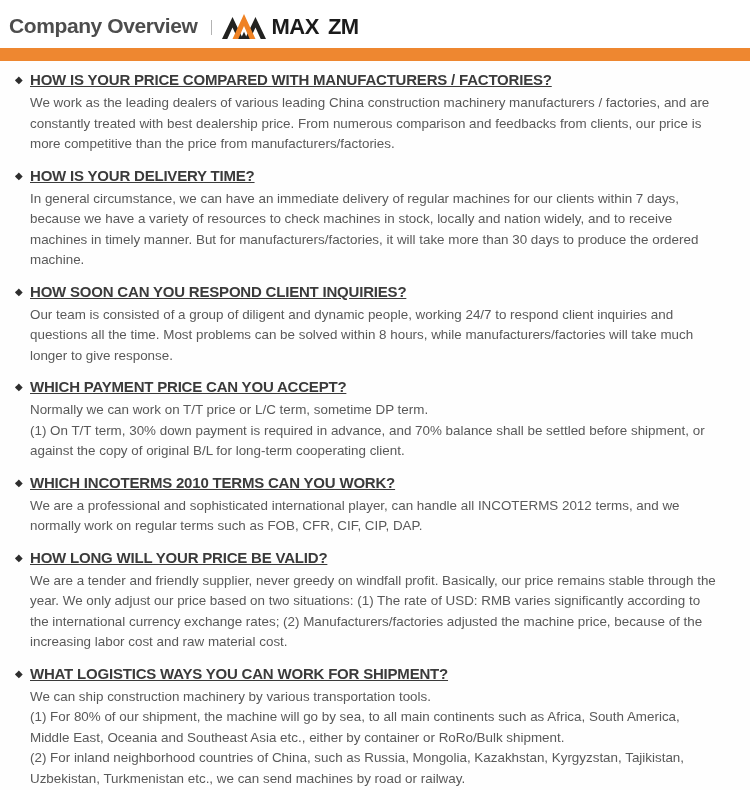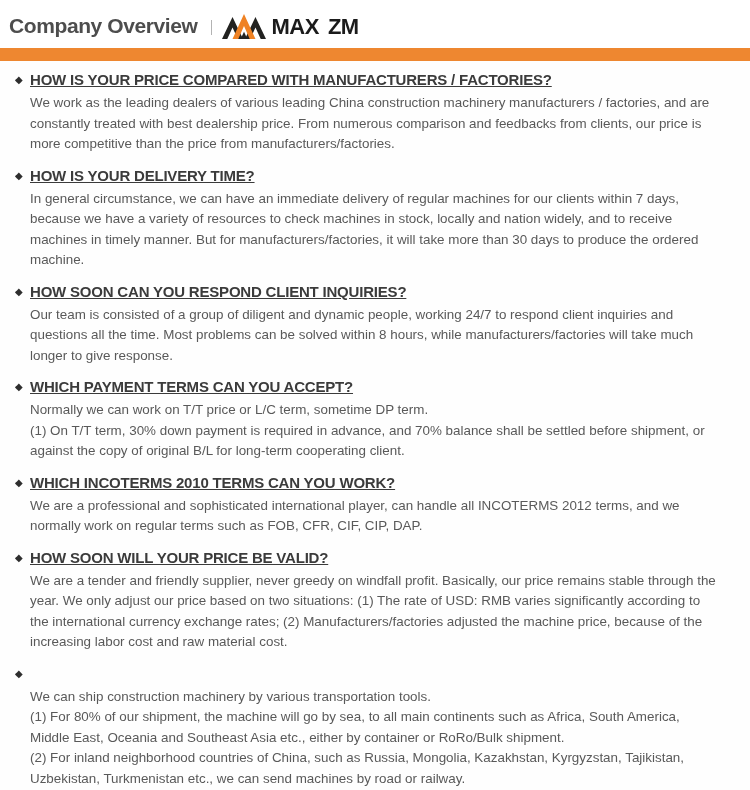--- a/index.html
+++ b/index.html
@@ -160,48 +160,49 @@
         <span class="bullet">◆</span>
         <h3 class="section-heading">HOW SOON CAN YOU RESPOND CLIENT INQUIRIES?</h3>
       </div>
       <div class="section-body">
           <p>Our team is consisted of a group of diligent and dynamic people, working 24/7 to respond client inquiries and questions all the time. Most problems can be solved within 8 hours, while manufacturers/factories will take much longer to give response.</p>
         </div>
     </section>
       <section class="faq-section">
       <div class="heading-row">
         <span class="bullet">◆</span>
-        <h3 class="section-heading">WHICH PAYMENT TERMS CAN YOU ACCEPT?</h3>
+        <h3 class="section-heading">WHICH PAYMENT PRICE CAN YOU ACCEPT?</h3>
       </div>
       <div class="section-body">
           <p>Normally we can work on T/T price or L/C term, sometime DP term.</p>
           <p>(1) On T/T term, 30% down payment is required in advance, and 70% balance shall be settled before shipment, or against the copy of original B/L for long-term cooperating client.</p>
         </div>
     </section>
       <section class="faq-section">
       <div class="heading-row">
         <span class="bullet">◆</span>
         <h3 class="section-heading">WHICH INCOTERMS 2010 TERMS CAN YOU WORK?</h3>
       </div>
       <div class="section-body">
           <p>We are a professional and sophisticated international player, can handle all INCOTERMS 2012 terms, and we normally work on regular terms such as FOB, CFR, CIF, CIP, DAP.</p>
         </div>
     </section>
       <section class="faq-section">
       <div class="heading-row">
         <span class="bullet">◆</span>
-        <h3 class="section-heading">HOW SOON WILL YOUR PRICE BE VALID?</h3>
+        <h3 class="section-heading">HOW LONG WILL YOUR PRICE BE VALID?</h3>
       </div>
       <div class="section-body">
           <p>We are a tender and friendly supplier, never greedy on windfall profit. Basically, our price remains stable through the year. We only adjust our price based on two situations: (1) The rate of USD: RMB varies significantly according to the international currency exchange rates; (2) Manufacturers/factories adjusted the machine price, because of the increasing labor cost and raw material cost.</p>
         </div>
     </section>
       <section class="faq-section">
       <div class="heading-row">
         <span class="bullet">◆</span>
+        <h3 class="section-heading">WHAT LOGISTICS WAYS YOU CAN WORK FOR SHIPMENT?</h3>
       </div>
       <div class="section-body">
           <p>We can ship construction machinery by various transportation tools.</p>
           <p>(1) For 80% of our shipment, the machine will go by sea, to all main continents such as Africa, South America, Middle East, Oceania and Southeast Asia etc., either by container or RoRo/Bulk shipment.</p>
           <p>(2) For inland neighborhood countries of China, such as Russia, Mongolia, Kazakhstan, Kyrgyzstan, Tajikistan, Uzbekistan, Turkmenistan etc., we can send machines by road or railway.</p>
         </div>
     </section>
     </div>
 
 </div>

